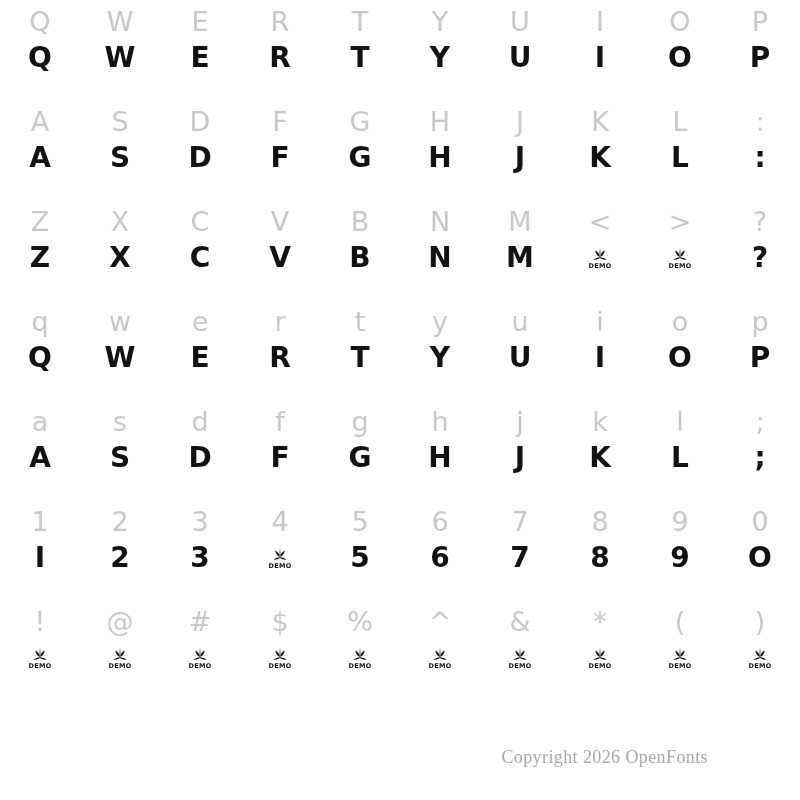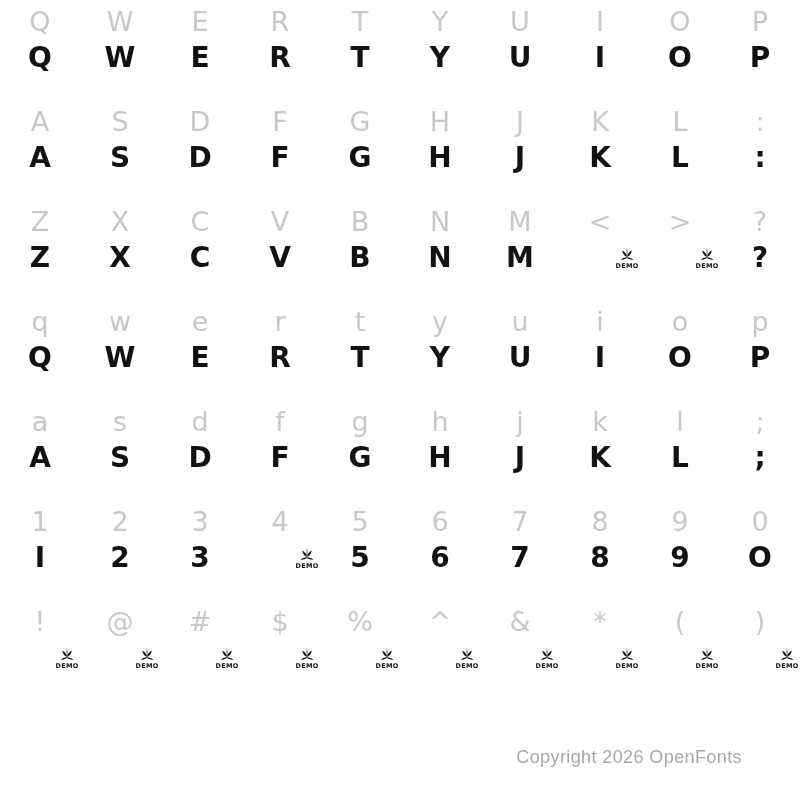--- a/index.html
+++ b/index.html
@@ -65,34 +65,34 @@
     font-weight: bold;
     color: #121212;
     line-height: 34px;
   }
   
   .demo-mark {
     position: absolute;
     left: 0;
     right: 0;
     top: 44px;
-    text-align: right;
+    text-align: center;
     height: 28px;
   }
   .demo-mark svg {
     vertical-align: top;
   }
   .footer {
     position: absolute;
     left: 0;
     right: 0;
     bottom: 32px;
     text-align: right;
-    padding-right: 58px;
-    font-family: Liberation Sans, sans-serif;
+    padding-right: 92px;
+    font-family: Liberation Serif, serif;
     font-size: 18px;
     color: #a8a8a8;
     letter-spacing: 0.4px;
   }
 </style>
 </head>
 <body>
 
 <div id="sheet">
   <div class="grid" id="grid">

